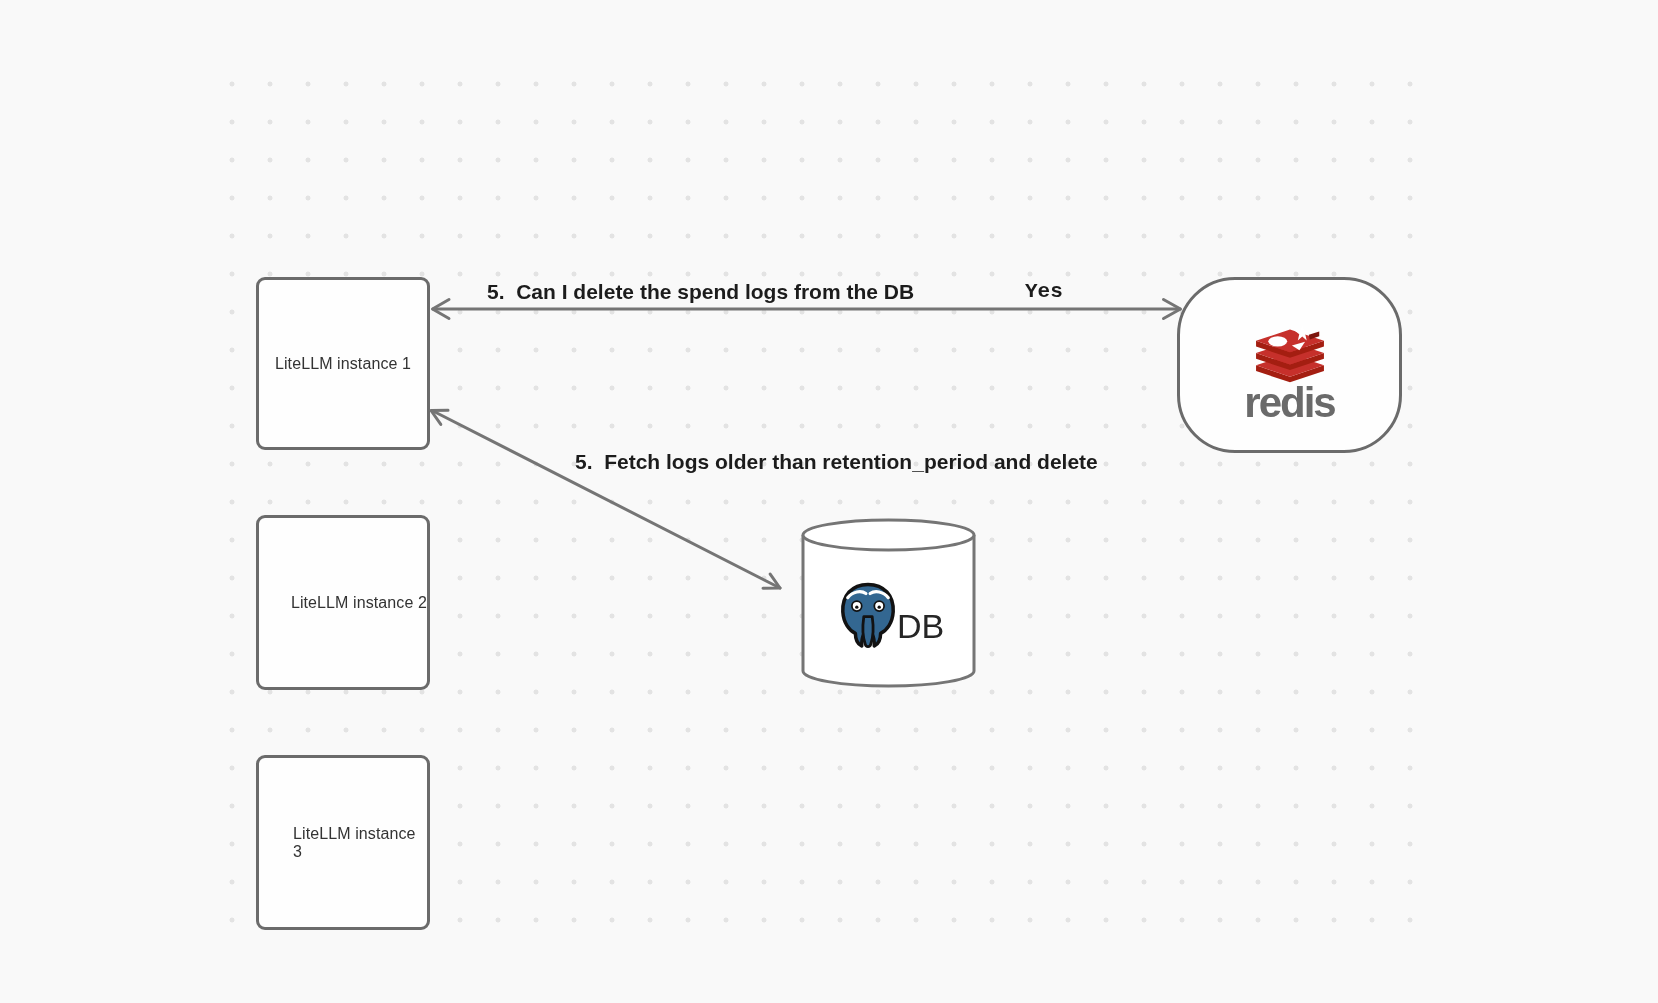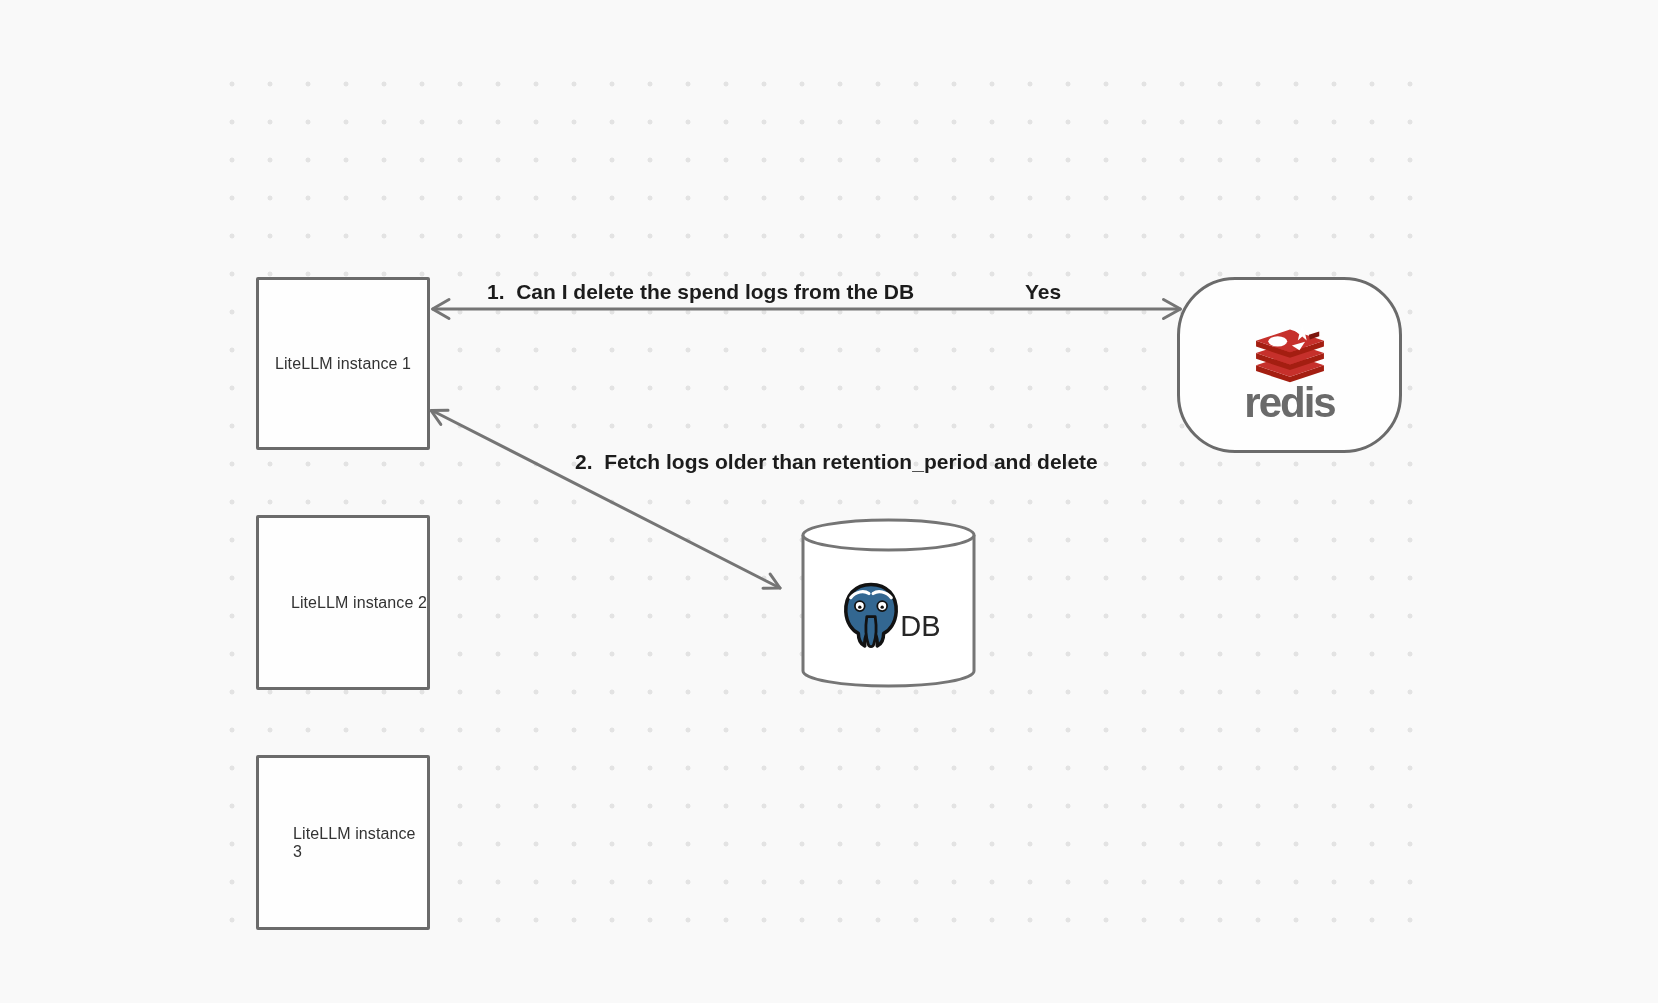--- a/index.html
+++ b/index.html
@@ -15,21 +15,21 @@
     left: 213px; top: 65px;
     width: 1217px; height: 874px;
     background-image: radial-gradient(circle, #e3e3e3 2.3px, rgba(0,0,0,0) 2.7px);
     background-size: 38px 38px;
     background-position: 0 0;
   }
   .node {
     position: absolute;
     background: #fefefe;
     border: 3px solid #6b6b6b;
-    border-radius: 2px;
+    border-radius: 9px;
     box-sizing: border-box;
     display: flex;
     align-items: center;
     justify-content: center;
   }
   .node-label { font-size: 16px; color: #333333; letter-spacing: 0.1px; }
   #node-litellm-1 { left: 256px; top: 277px; width: 174px; height: 173px; }
   #node-litellm-2 { left: 256px; top: 515px; width: 174px; height: 175px; justify-content: flex-end; }
   #node-litellm-3 { left: 256px; top: 755px; width: 174px; height: 175px; padding-left: 34px; }
 
@@ -43,31 +43,31 @@
     font-size: 42px; font-weight: bold; color: #6a6a6a;
     letter-spacing: -2px; margin-top: -6px; line-height: 1;
   }
 
   #node-db { position: absolute; left: 801px; top: 518px; width: 175px; height: 170px; }
   .db-shape { position: absolute; left: 0; top: 0; }
   .db-content {
     position: absolute; left: 0; top: 60px; width: 100%; height: 80px;
     display: flex; align-items: center; justify-content: center;
   }
-  .db-label { font-size: 29px; font-weight: 500; color: #262626; margin-left: -6px; margin-top: 16px; }
+  .db-label { font-size: 34px; font-weight: 500; color: #262626; margin-left: -6px; margin-top: 16px; }
 
   .edges-layer { position: absolute; left: 0; top: 0; pointer-events: none; }
 
   .arrow-label {
     position: absolute;
     font-size: 21px; font-weight: bold; color: #1c1c1c;
     white-space: pre; line-height: 21px;
   }
   #edge-1-label { left: 487px; top: 281px; }
-  #edge-1-response { left: 1025px; top: 281px; }
+  #edge-1-response { left: 1025px; top: 281px; font-family: Liberation Mono, monospace; }
   #edge-2-label { left: 575px; top: 451px; }
 </style>
 </head>
 <body>
 
 <div class="dot-grid"></div>
 
 <div class="node" id="node-litellm-1">
   <span class="node-label">LiteLLM instance 1</span>
 </div>
@@ -128,15 +128,15 @@
       <path d="M1163.5,299.5 L1180.5,309 L1163.5,318.5"></path>
     </g>
     <g>
       <line x1="432" y1="410.5" x2="780" y2="588"></line>
       <path d="M440.8,424.4 L431,410.5 L448,410.2"></path>
       <path d="M770.2,574.1 L780,588 L763,588.3"></path>
     </g>
   </g>
 </svg>
 
-<div class="arrow-label" id="edge-1-label">1.  Can I delete the spend logs from the DB</div>
+<div class="arrow-label" id="edge-1-label">5.  Can I delete the spend logs from the DB</div>
 <div class="arrow-label" id="edge-1-response">Yes</div>
-<div class="arrow-label" id="edge-2-label">2.  Fetch logs older than retention_period and delete</div>
+<div class="arrow-label" id="edge-2-label">5.  Fetch logs older than retention_period and delete</div>
 
 </body></html>

